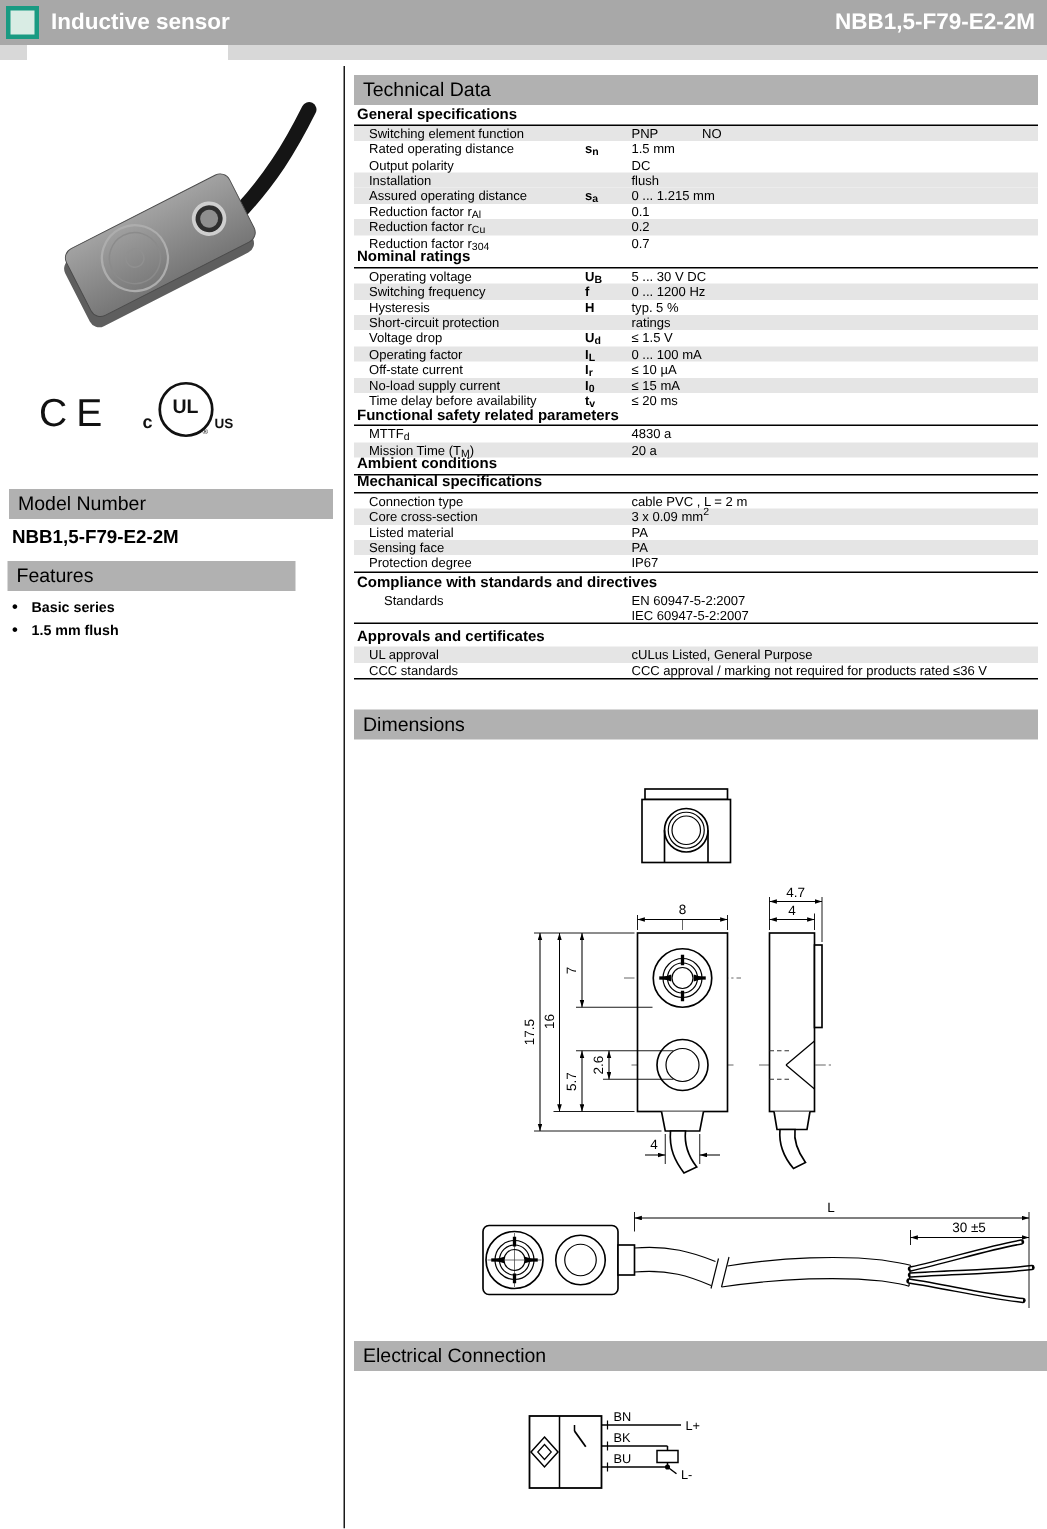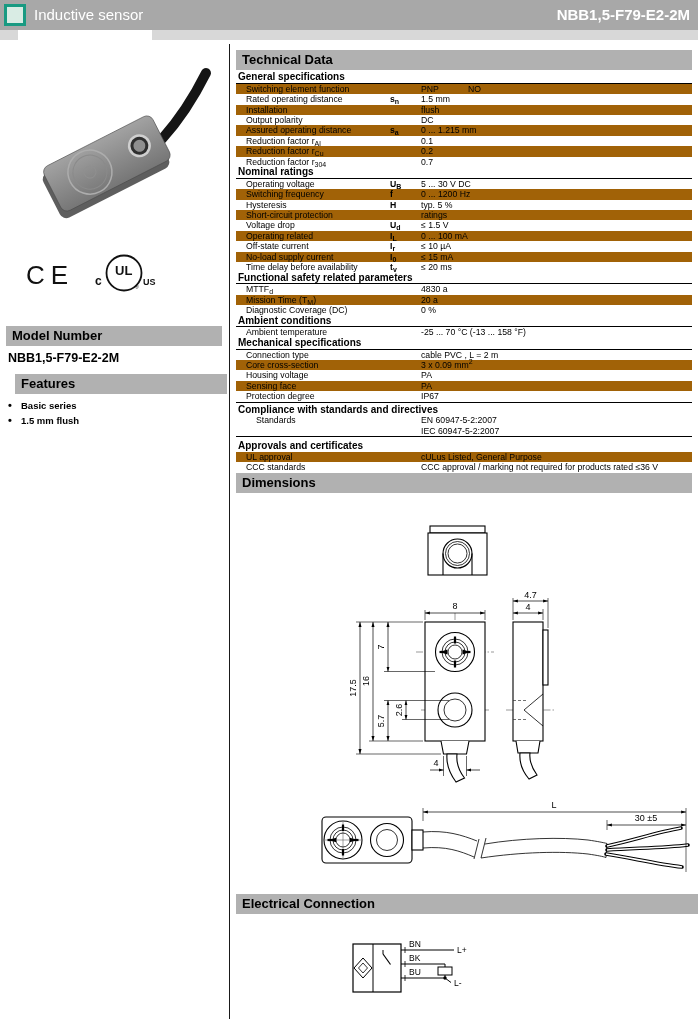--- a/index.html
+++ b/index.html
@@ -1,42 +1,42 @@
 <!DOCTYPE html>
 <html><head>
 <meta charset="utf-8">
 <style>
   html,body{margin:0;padding:0}
   body{width:698px;height:1019px;position:relative;background:#fff;
        font-family:"Liberation Sans","DejaVu Sans",sans-serif;color:#000;overflow:hidden}
   .topbar{position:absolute;left:0;top:0;width:698px;height:30px;background:#a8a8a8}
   .topbar .icon{position:absolute;left:4px;top:4px;width:16px;height:16px;background:#d9ece4;border:3px solid #199a82}
-  .topbar .t1{position:absolute;left:34px;top:6px;color:#fff;font-weight:normal;font-size:15px}
+  .topbar .t1{position:absolute;left:34px;top:6px;color:#fff;font-weight:bold;font-size:15px}
   .topbar .t2{position:absolute;right:8px;top:6px;color:#fff;font-weight:bold;font-size:15px}
   .substrip{position:absolute;left:0;top:30px;width:698px;height:10px;background:#d8d8d8}
   .substrip .wbox{position:absolute;left:18px;top:0;width:134px;height:10px;background:#fff}
   .vline{position:absolute;left:229px;top:44px;width:1px;height:975px;background:#1a1a1a}
-  .bar{background:#b1b1b1;color:#000;font-weight:bold;font-size:13px;line-height:20px;height:20px;padding-left:6px;box-sizing:border-box}
+  .bar{background:#b1b1b1;color:#000;font-weight:normal;font-size:13px;line-height:20px;height:20px;padding-left:6px;box-sizing:border-box}
   #photo{position:absolute;left:12px;top:55px}
   #marks{position:absolute;left:16px;top:248px}
   #mnbar{position:absolute;left:6px;top:326px;width:216px}
   #mn{position:absolute;left:8px;top:351px;font-weight:bold;font-size:12.5px}
-  #ftbar{position:absolute;left:15px;top:374px;width:212px}
+  #ftbar{position:absolute;left:5px;top:374px;width:192px}
   #feats{position:absolute;left:8px;top:398px;font-size:9.5px;font-weight:bold}
   .feat{display:flex;line-height:15px}
   .feat .dot{width:13px;font-size:11px}
   #tech{position:absolute;left:236px;top:50px;width:456px}
   #tech .bar{margin-bottom:2px}
   .tgroup{border-bottom:1px solid #000}
   .tgroup.g1{margin-bottom:2px}
   .tgroup.g2{margin-bottom:4px}
   .shead{font-weight:bold;font-size:10px;line-height:10.8px;padding-left:2px}
   .shead.ul{border-bottom:1px solid #000}
   .trow{display:flex;font-size:8.7px;line-height:10.4px}
-  .trow.g{background:#a16207}
+  .trow.g{background:#e5e5e5}
   .lbl{width:144px;padding-left:10px;box-sizing:content-box}
   .lbl.i2{padding-left:20px;width:134px}
   .sym{width:31px;font-weight:bold}
   .val{flex:1}
   .v1{display:inline-block;width:47px}
   sub{font-size:7px;vertical-align:-1.5px;line-height:0}
   sup{font-size:7px;line-height:0}
   #dimbar{position:absolute;left:236px;top:473px;width:456px}
   #dims{position:absolute;left:236px;top:514px}
   #elecbar{position:absolute;left:236px;top:894px;width:552px}
@@ -116,29 +116,29 @@
         <div class="trow g">
           <span class="lbl">Switching element function</span>
           <span class="sym"></span>
           <span class="val"><span class="v1">PNP</span>NO</span>
         </div>
         <div class="trow">
           <span class="lbl">Rated operating distance</span>
           <span class="sym">s<sub>n</sub></span>
           <span class="val">1.5 mm</span>
         </div>
+        <div class="trow">
+          <span class="lbl">Output polarity</span>
+          <span class="sym"></span>
+          <span class="val">DC</span>
+        </div>
         <div class="trow g">
           <span class="lbl">Installation</span>
           <span class="sym"></span>
           <span class="val">flush</span>
-        </div>
-        <div class="trow">
-          <span class="lbl">Output polarity</span>
-          <span class="sym"></span>
-          <span class="val">DC</span>
         </div>
         <div class="trow g">
           <span class="lbl">Assured operating distance</span>
           <span class="sym">s<sub>a</sub></span>
           <span class="val">0 ... 1.215 mm</span>
         </div>
         <div class="trow">
           <span class="lbl">Reduction factor r<sub>Al</sub></span>
           <span class="sym"></span>
           <span class="val">0.1</span>
@@ -173,21 +173,21 @@
           <span class="lbl">Short-circuit protection</span>
           <span class="sym"></span>
           <span class="val">ratings</span>
         </div>
         <div class="trow">
           <span class="lbl">Voltage drop</span>
           <span class="sym">U<sub>d</sub></span>
           <span class="val">≤ 1.5 V</span>
         </div>
         <div class="trow g">
-          <span class="lbl">Operating related</span>
+          <span class="lbl">Operating factor</span>
           <span class="sym">I<sub>L</sub></span>
           <span class="val">0 ... 100 mA</span>
         </div>
         <div class="trow">
           <span class="lbl">Off-state current</span>
           <span class="sym">I<sub>r</sub></span>
           <span class="val">≤ 10 µA</span>
         </div>
         <div class="trow g">
           <span class="lbl">No-load supply current</span>
@@ -203,44 +203,34 @@
         <div class="trow">
           <span class="lbl">MTTF<sub>d</sub></span>
           <span class="sym"></span>
           <span class="val">4830 a</span>
         </div>
         <div class="trow g">
           <span class="lbl">Mission Time (T<sub>M</sub>)</span>
           <span class="sym"></span>
           <span class="val">20 a</span>
         </div>
-        <div class="trow">
-          <span class="lbl">Diagnostic Coverage (DC)</span>
-          <span class="sym"></span>
-          <span class="val">0 %</span>
-        </div>
         <div class="shead ul">Ambient conditions</div>
-        <div class="trow">
-          <span class="lbl">Ambient temperature</span>
-          <span class="sym"></span>
-          <span class="val">-25 ... 70 °C (-13 ... 158 °F)</span>
-        </div>
         <div class="shead ul">Mechanical specifications</div>
         <div class="trow">
           <span class="lbl">Connection type</span>
           <span class="sym"></span>
           <span class="val">cable PVC , L = 2 m</span>
         </div>
         <div class="trow g">
           <span class="lbl">Core cross-section</span>
           <span class="sym"></span>
           <span class="val">3 x 0.09 mm<sup>2</sup></span>
         </div>
         <div class="trow">
-          <span class="lbl">Housing voltage</span>
+          <span class="lbl">Listed material</span>
           <span class="sym"></span>
           <span class="val">PA</span>
         </div>
         <div class="trow g">
           <span class="lbl">Sensing face</span>
           <span class="sym"></span>
           <span class="val">PA</span>
         </div>
         <div class="trow">
           <span class="lbl">Protection degree</span>

